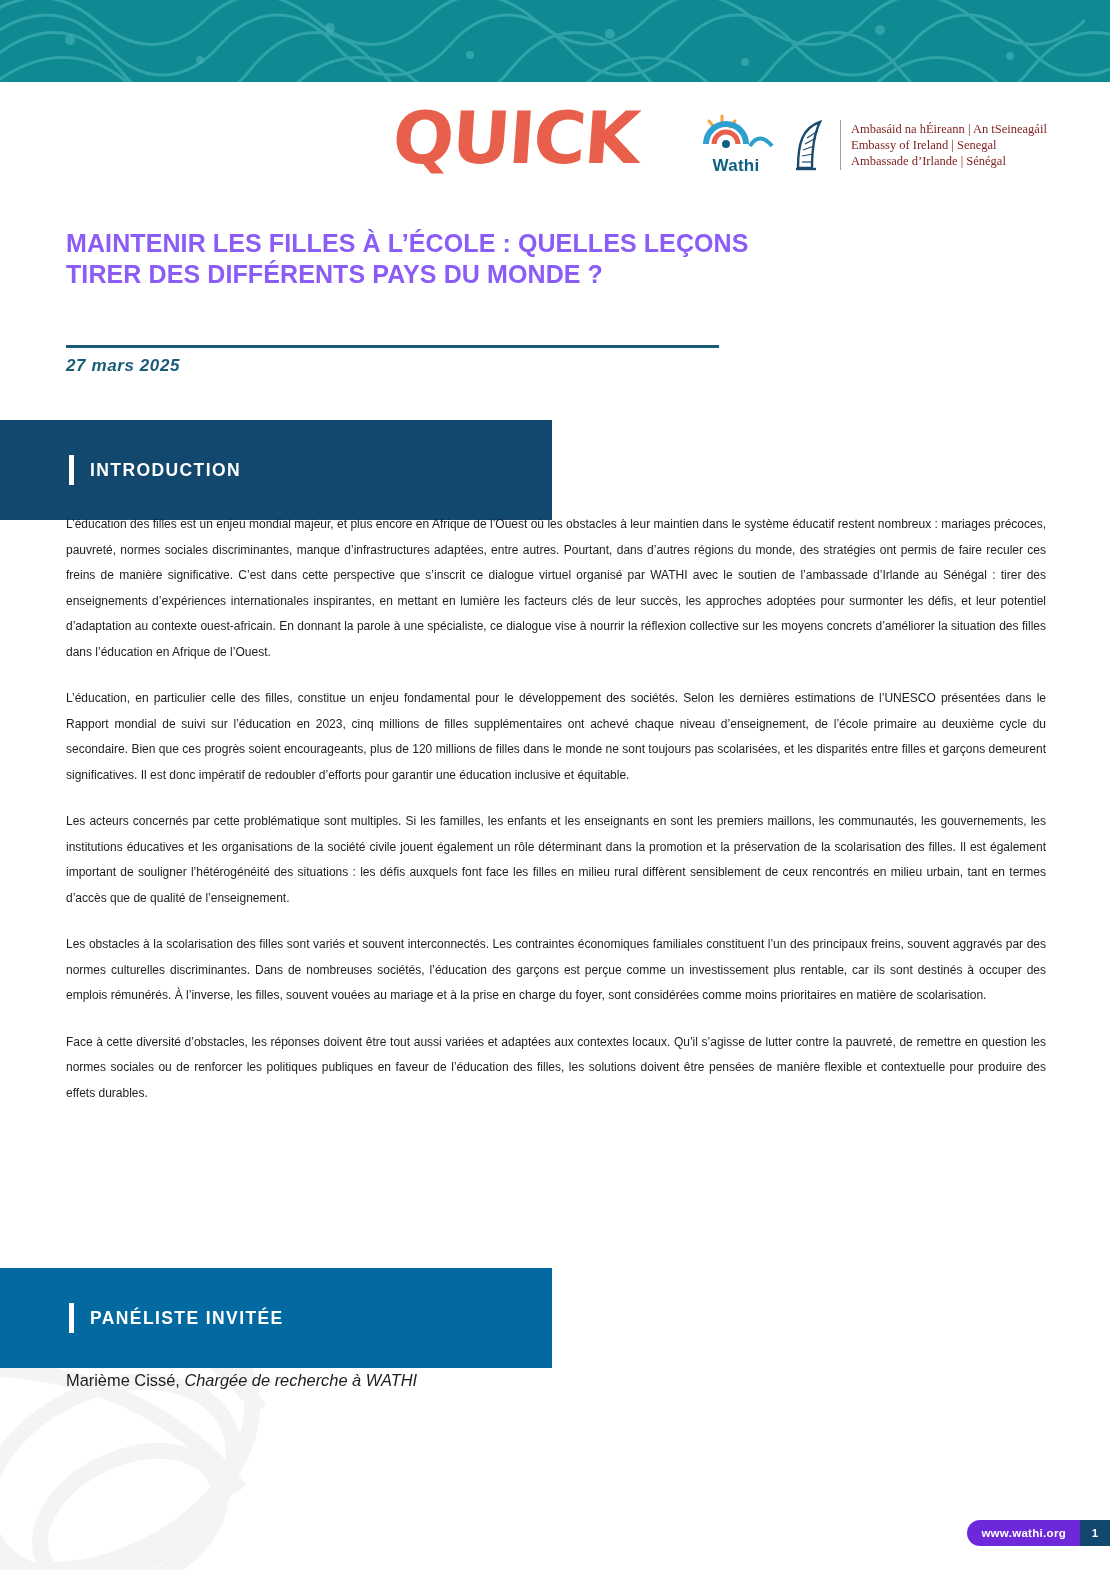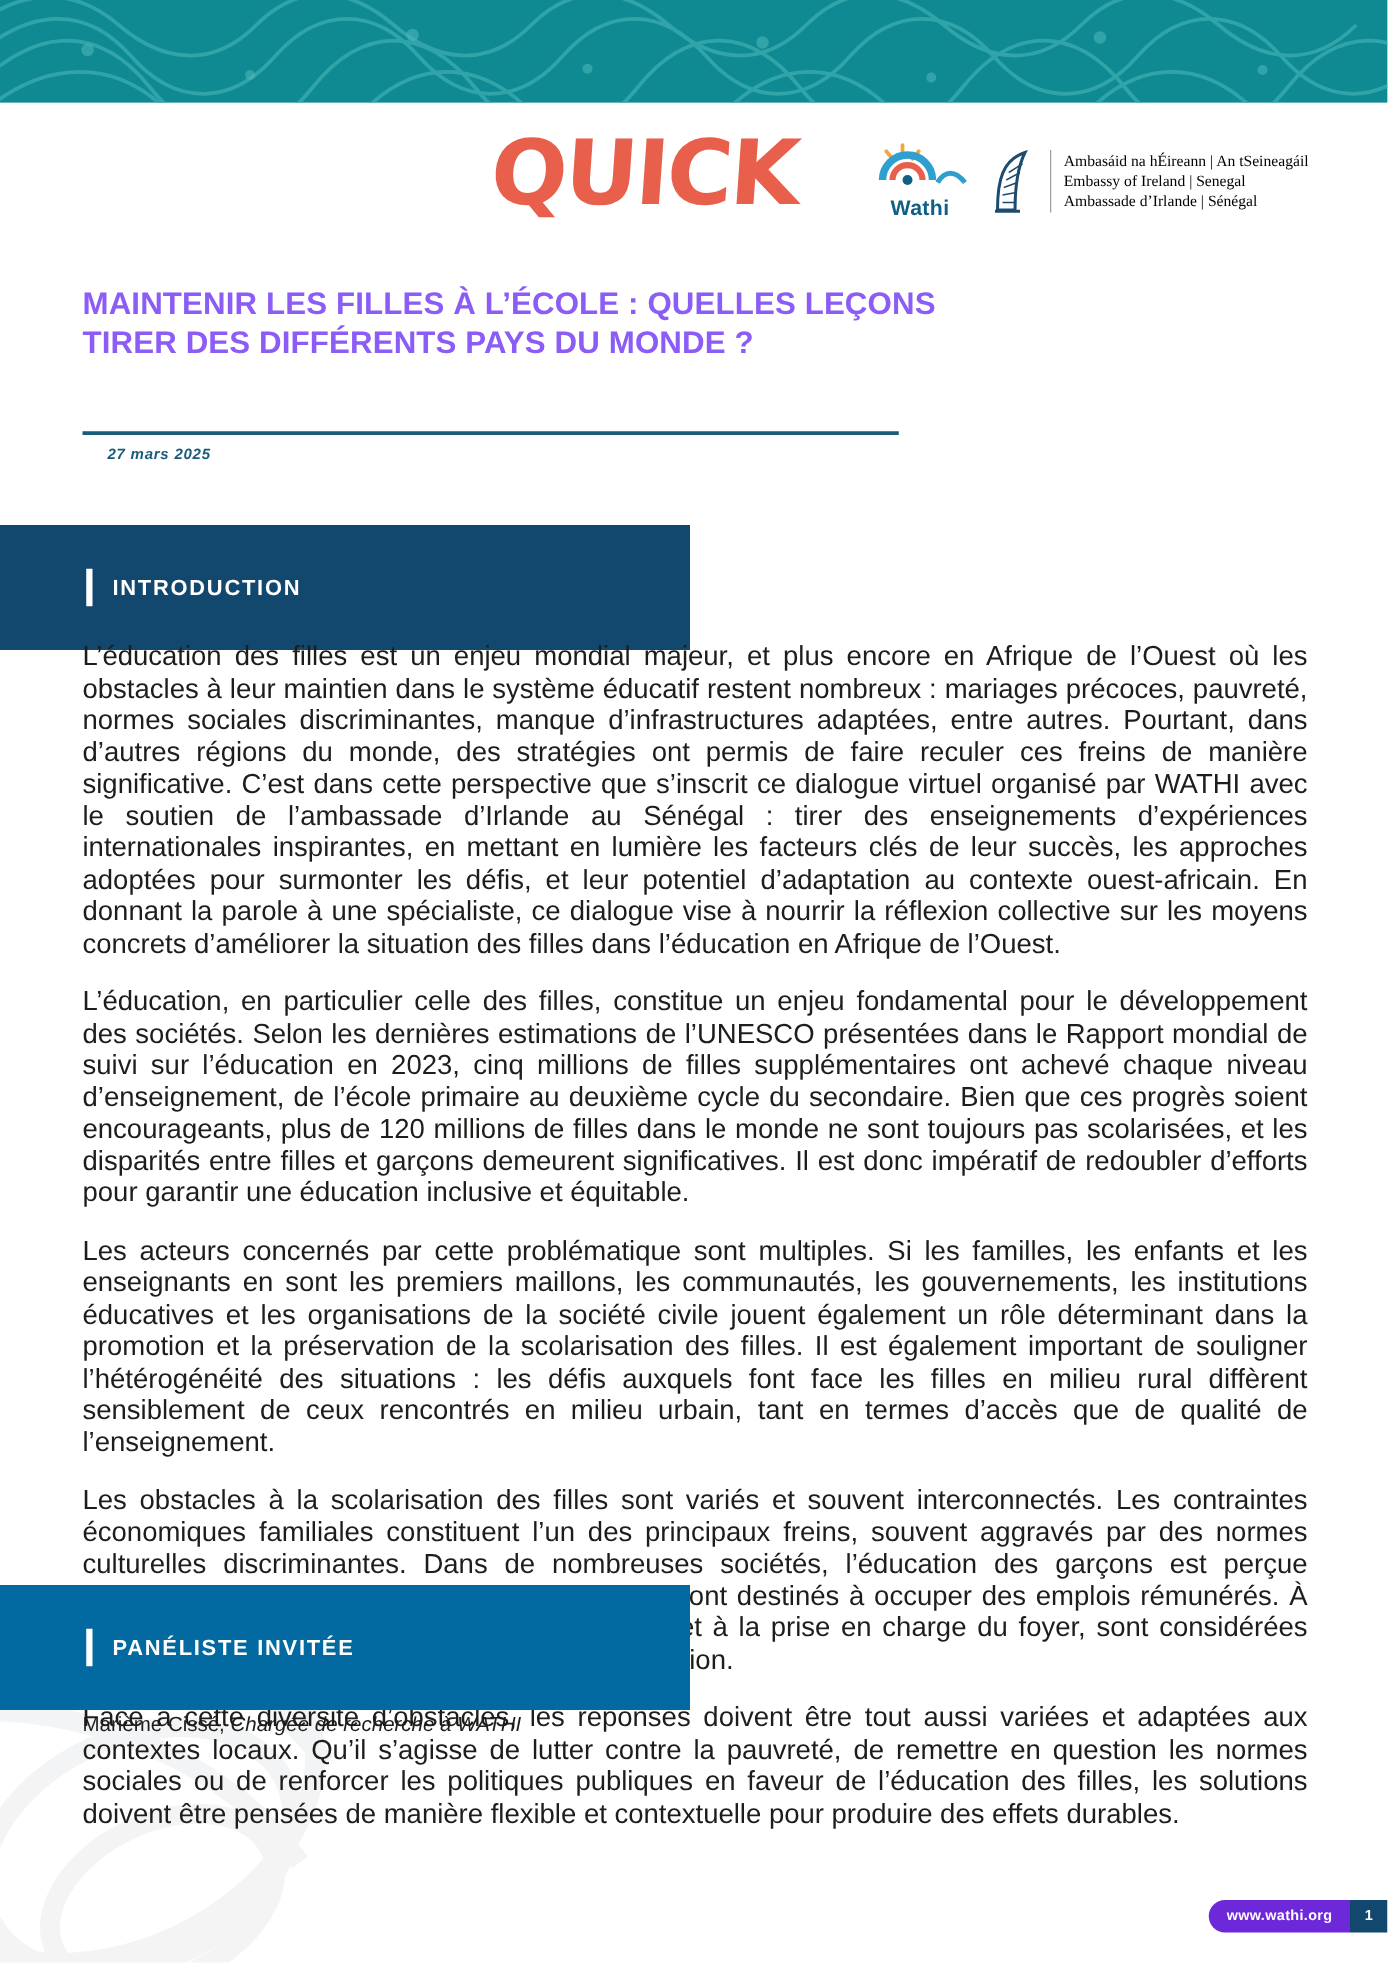--- a/index.html
+++ b/index.html
@@ -51,61 +51,60 @@
     position:absolute; left:790px; top:18px; width:260px; height:62px;
     display:flex; align-items:center; gap:10px;
   }
   .harp {
     width:40px; height:54px; flex:0 0 40px;
   }
   .ireland-divider {
     width:1px; height:50px; background:#9aa0a6;
   }
   .ireland-lines {
-    font-size:12.5px; line-height:16px; color:#000000;
+    font-size:12.5px; line-height:16px; color:#7f1d1d;
     font-family:"Liberation Serif", serif;
     white-space:nowrap;
   }
 
   
   .title {
     position:absolute; left:66px; top:228px; width:700px;
     font-size:25px; line-height:31px; font-weight:bold;
     color:#8b5cf6; letter-spacing:.1px;
   }
   .title-rule {
     position:absolute; left:66px; top:345px; width:653px; height:3px;
     background:#1a5b7a;
   }
   .date {
     position:absolute; left:66px; top:356px;
-    font-size:12px; font-style:italic; font-weight:bold; color:#1a5b7a;
+    font-size:17px; font-style:italic; font-weight:bold; color:#1a5b7a;
     letter-spacing:.6px;
-    margin-left:20px;
   }
 
   
   .section-band {
     position:absolute; left:0; height:100px; width:552px;
     display:flex; align-items:center;
   }
   .section-band .tick {
     width:5px; height:30px; background:#ffffff; margin-left:69px;
   }
   .section-band .label {
     color:#ffffff; font-weight:bold; font-size:17.5px;
     letter-spacing:1.4px; margin-left:16px;
   }
   .band-intro { top:420px; background:#12486e; }
   .band-panel { top:1268px; background:#0369a1; }
 
   
   .body-text {
     position:absolute; left:66px; width:980px;
-    font-size:22px; line-height:25.5px; color:#1d1d1b;
+    font-size:12px; line-height:25.5px; color:#1d1d1b;
     text-align:justify;
   }
   .body-text p { margin:0 0 21px 0; }
   .body-text p:last-child { margin-bottom:0; }
 
   
   .panel-block {
     position:absolute; left:66px; top:1368px; width:980px;
     font-size:16.4px; line-height:25px; color:#1d1d1b;
   }

